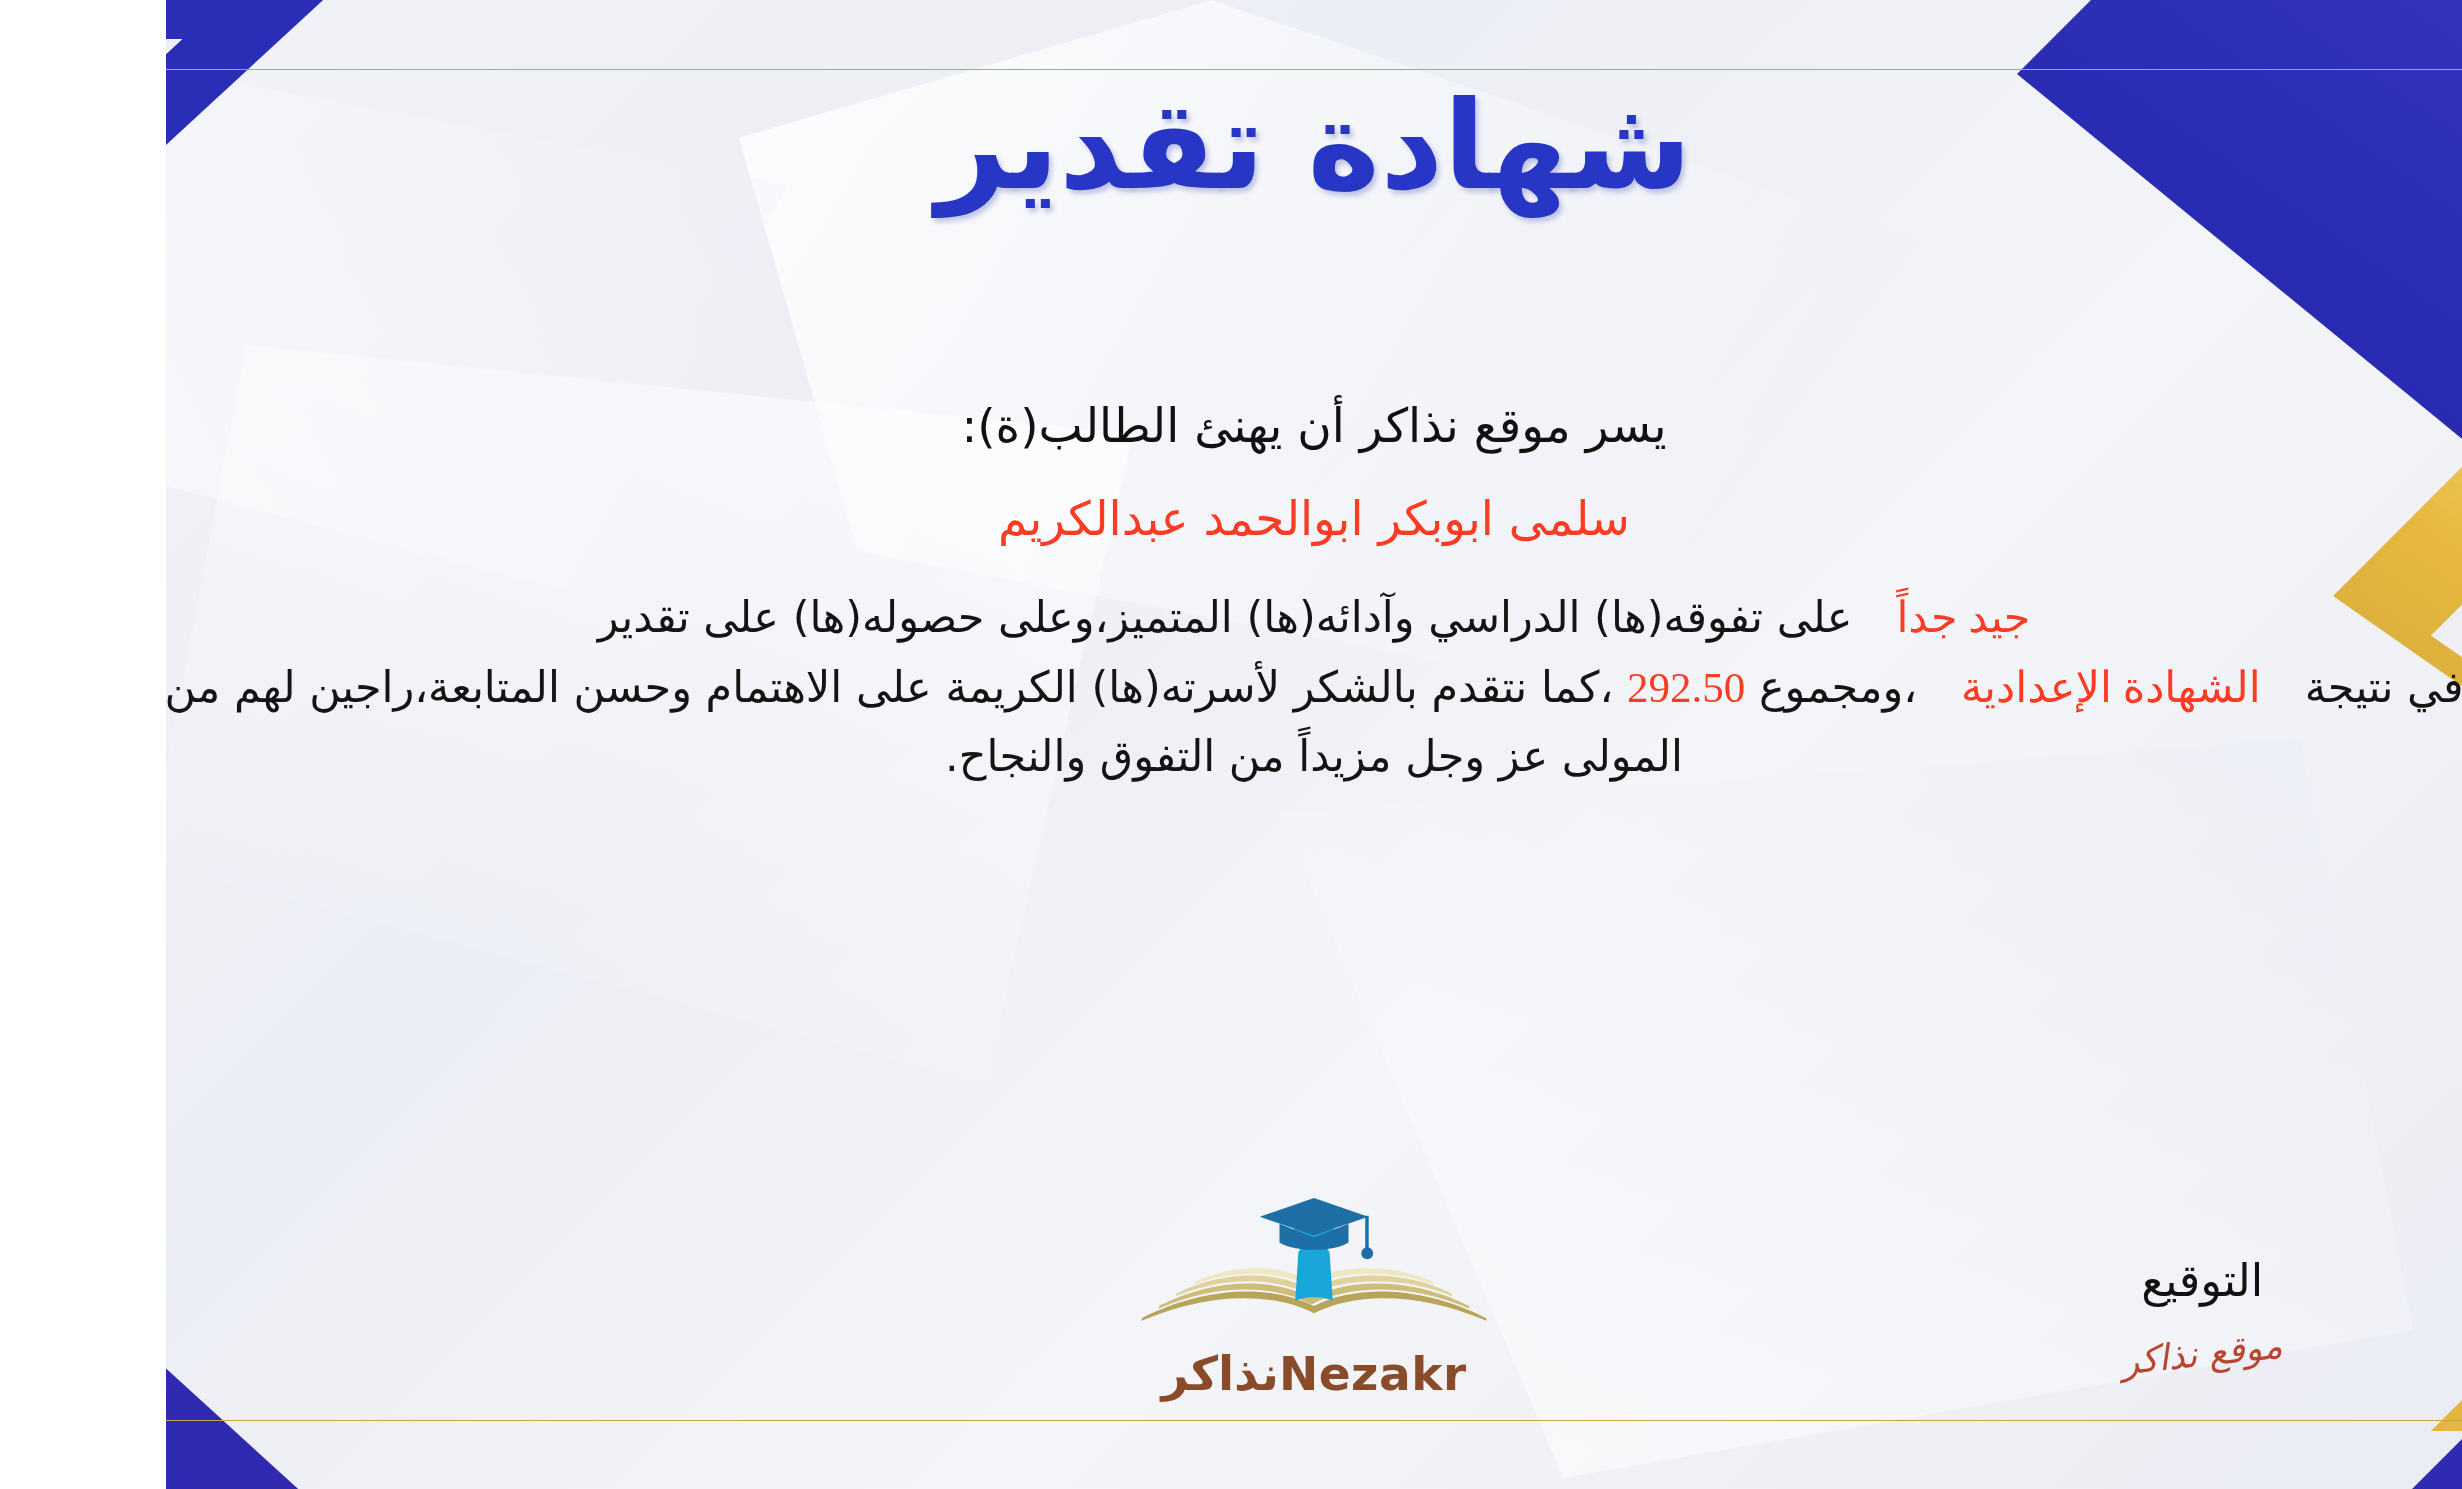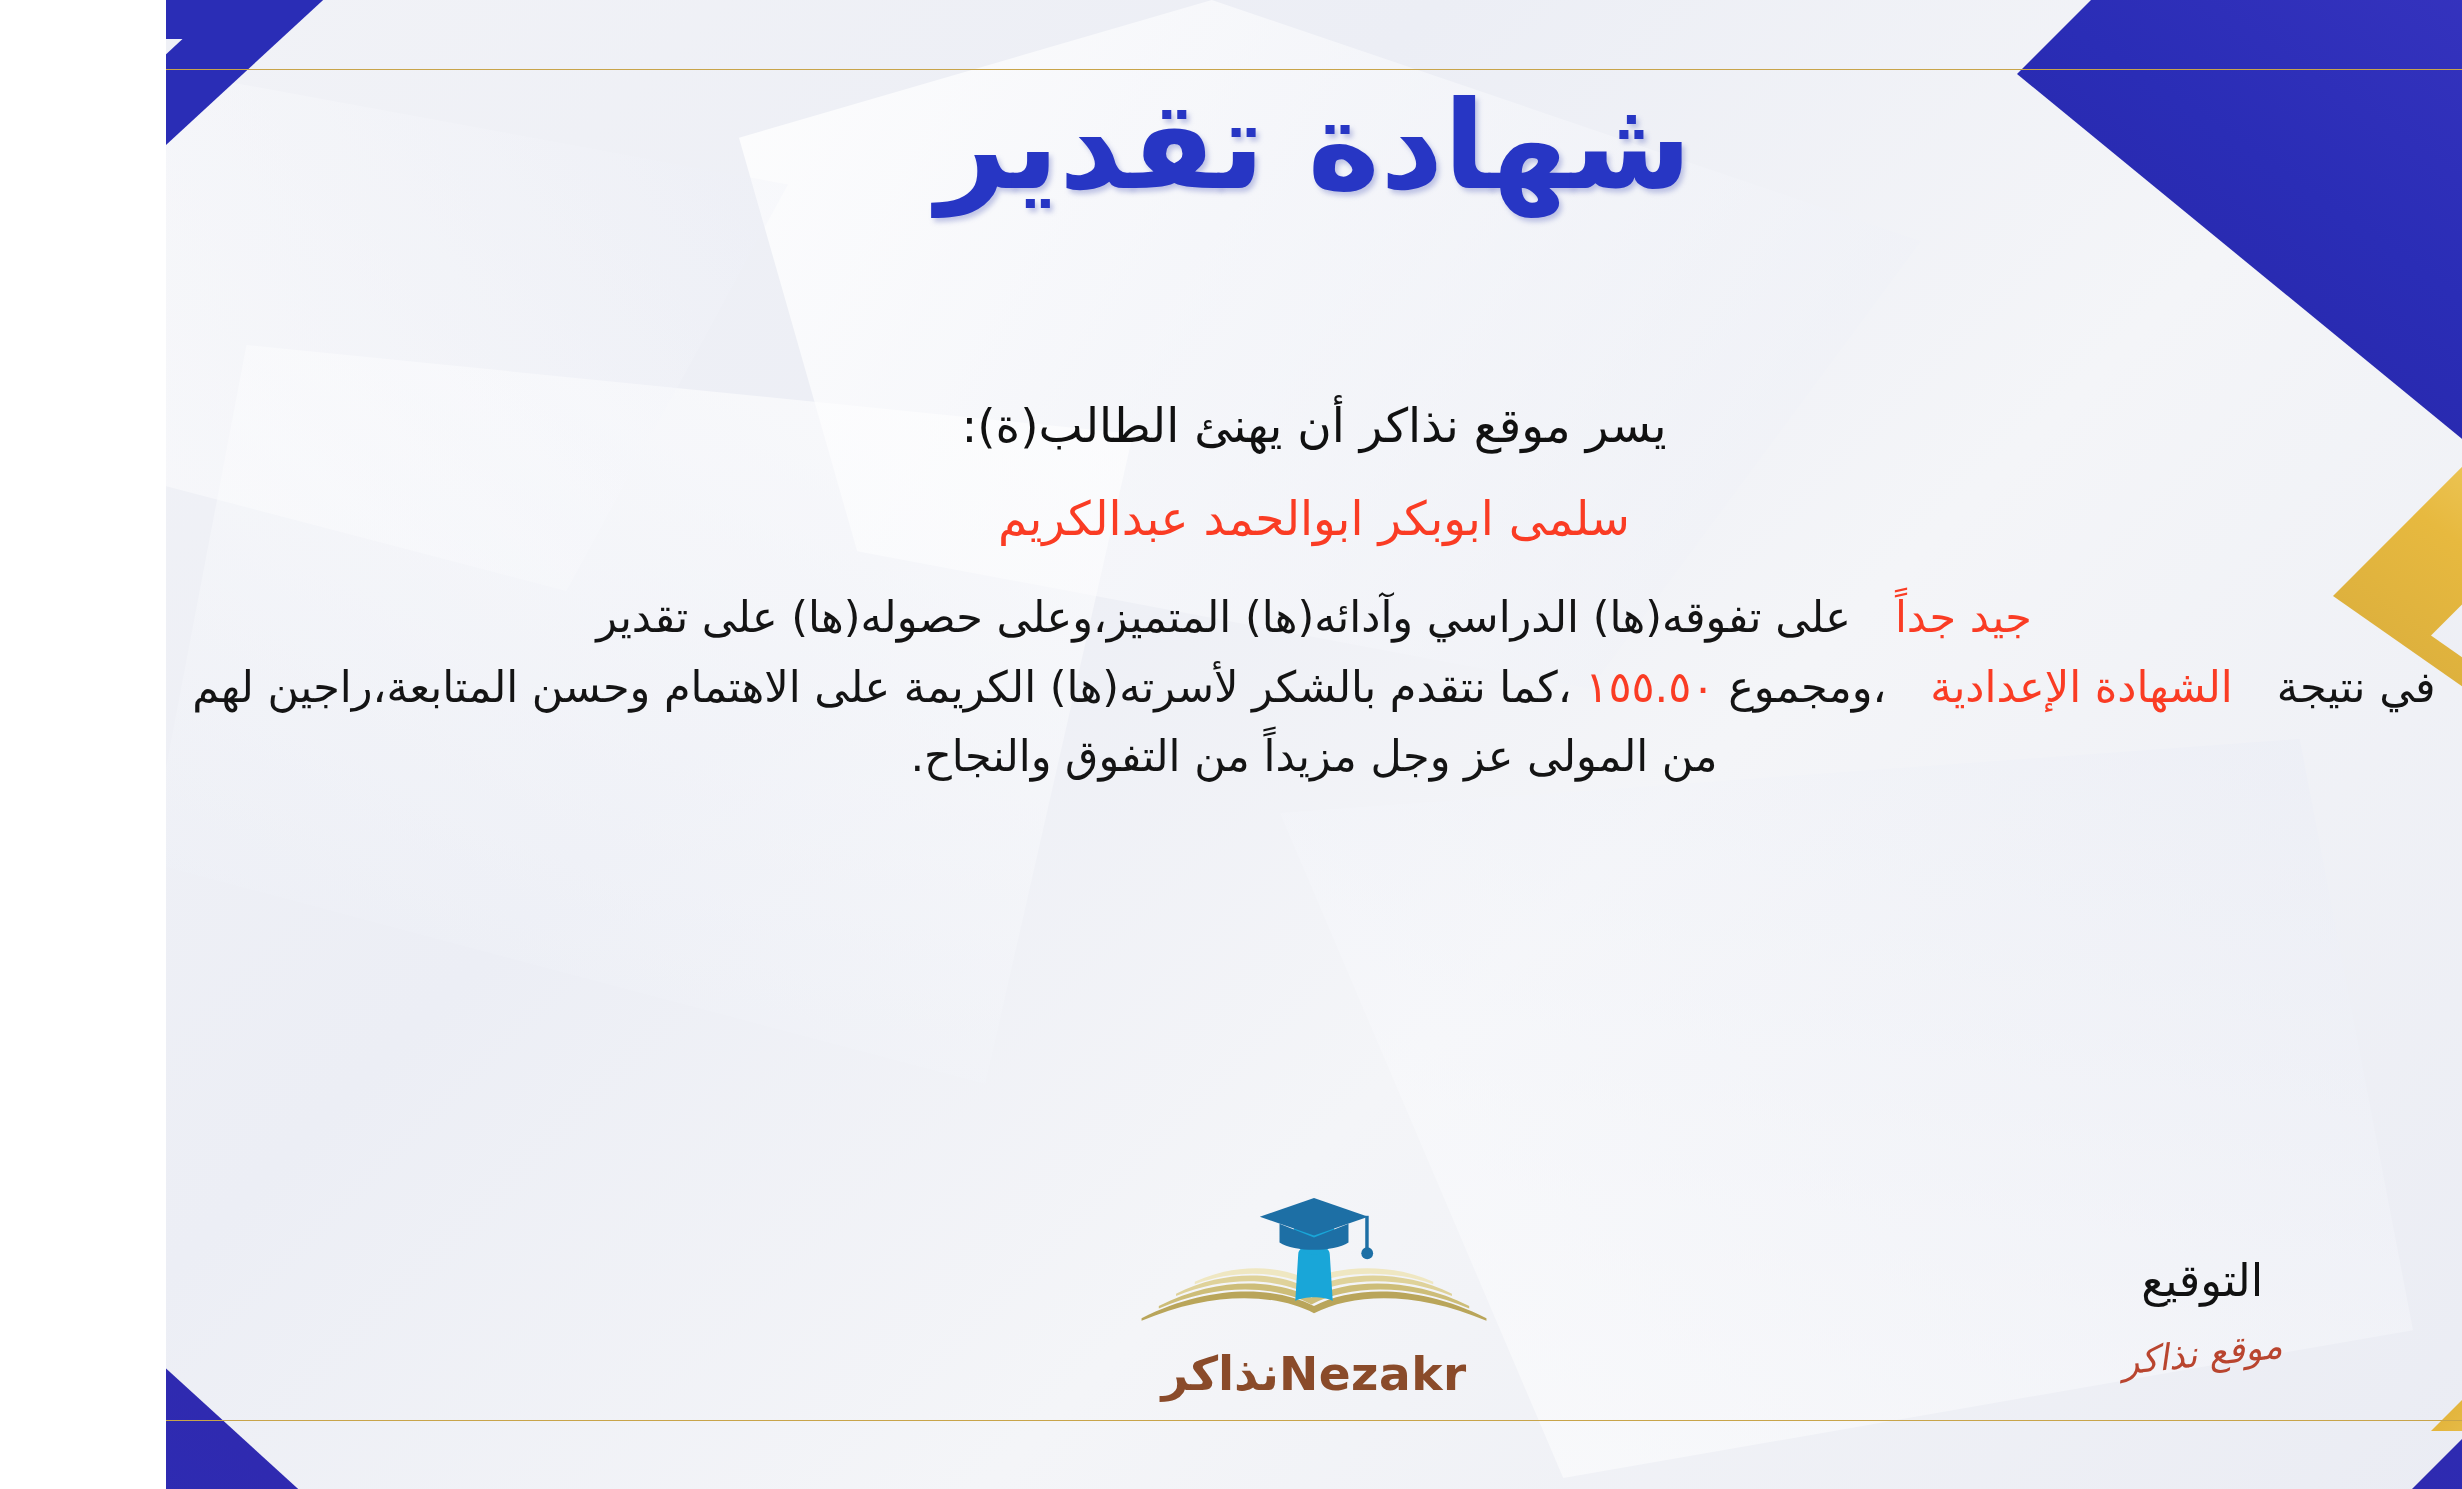--- a/index.html
+++ b/index.html
@@ -170,20 +170,21 @@
     line-height: 1.62;
     color: #141414;
     text-align: center;
   }
 
   .grade-token,
   .exam-token,
   .total-token {
     color: #fa3c24;
     white-space: nowrap;
+    font-family: Liberation Serif, serif;
   }
 
   .sp-wide { display: inline-block; width: 44px; }
 
   
   .signature {
     position: absolute;
     bottom: 116px;
     right: 345px;
     text-align: center;
@@ -256,21 +257,21 @@
   <div class="body-area">
 
     <div class="line-intro">يسر موقع نذاكر أن يهنئ الطالب(ة):</div>
 
     <div class="student-name">سلمى ابوبكر ابوالحمد عبدالكريم</div>
 
     <div class="paragraph">
       <span class="grade-token">جيد جداً</span><span class="sp-wide"></span><span>على تفوقه(ها) الدراسي وآدائه(ها) المتميز،وعلى حصوله(ها) على تقدير</span>
       <br>
       <span>في نتيجة</span><span class="sp-wide"></span><span class="exam-token">الشهادة الإعدادية</span><span class="sp-wide"></span><span>،ومجموع</span>
-      <span class="total-token">١٥٥.٥٠</span>
+      <span class="total-token">292.50</span>
       <span>،كما نتقدم بالشكر لأسرته(ها) الكريمة على الاهتمام وحسن المتابعة،راجين لهم من المولى عز وجل مزيداً من التفوق والنجاح.</span>
     </div>
 
   </div>
 
   <div class="signature">
     <div class="signature-label">التوقيع</div>
     <div class="signature-mark">موقع نذاكر</div>
   </div>
 

